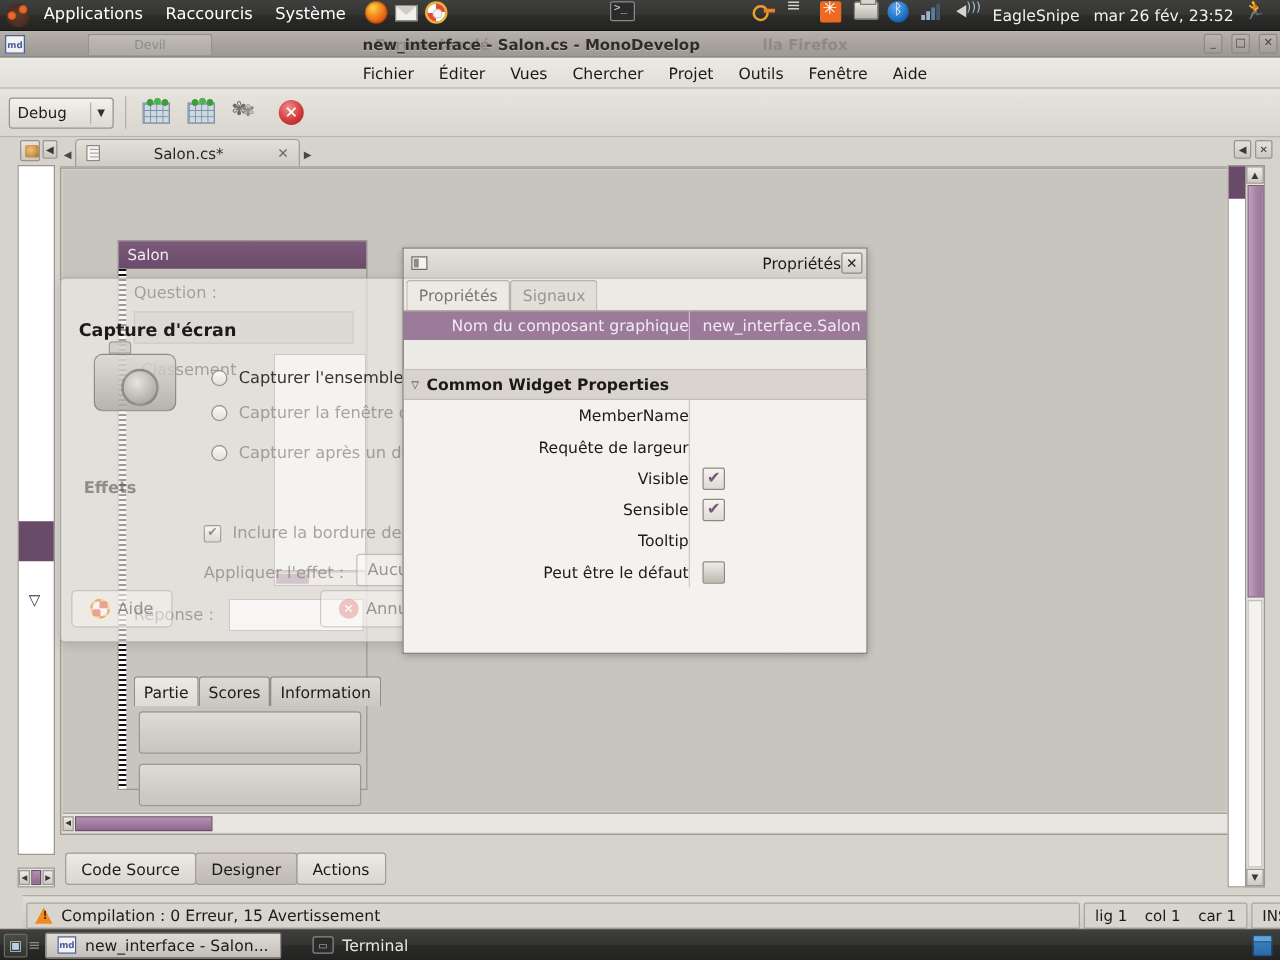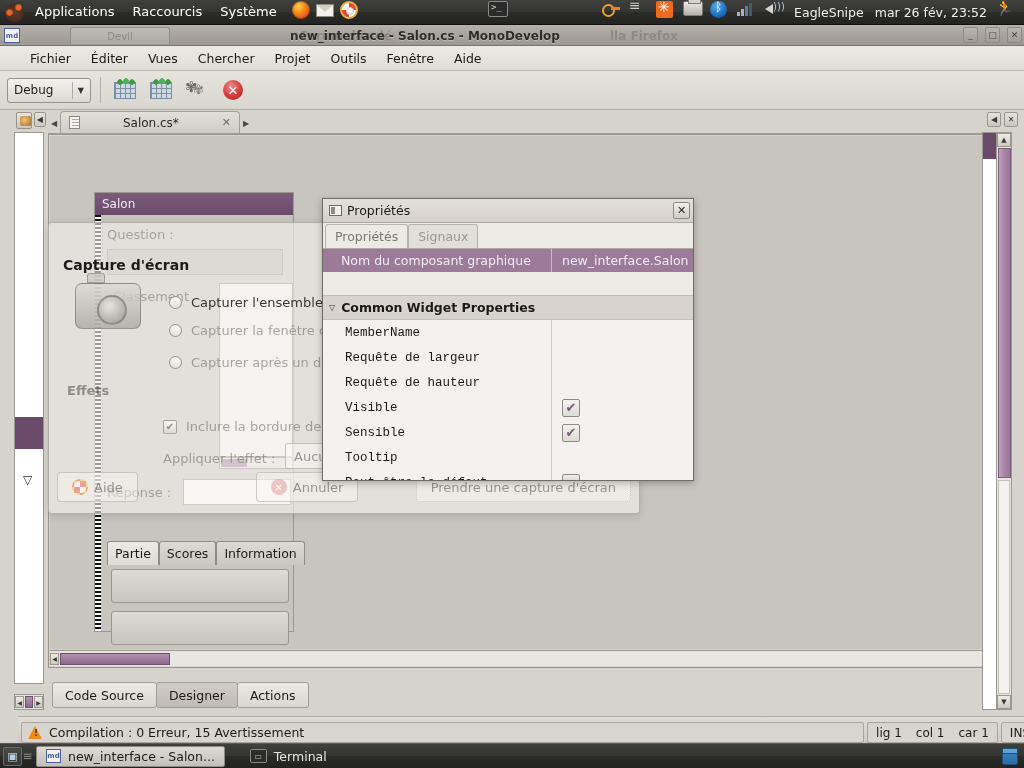--- a/index.html
+++ b/index.html
@@ -141,21 +141,21 @@
     background:linear-gradient(180deg,#b9b5ae,#a29e97);
     border:1px solid #8d8a83; border-radius:2px;
     color:#4a4741; font-size:9px; display:flex;align-items:center;justify-content:center;
   }
   .wc.sep{ background:none;border:none;width:5px; }
 
   
   #md-menubar{
     height:25px; background:linear-gradient(180deg,#eceae5 0%, #e1ded8 100%);
     border-bottom:1px solid #b8b4ad;
-    display:flex; align-items:center; padding-left:20px;
+    display:flex; align-items:center; padding-left:8px;justify-content:center;
   }
   .mi{ padding:3px 10px; font-size:12.5px; color:#1b1a18; white-space:nowrap; }
 
   
   #md-toolbar{
     height:39px; background:linear-gradient(180deg,#e7e4de 0%, #d9d6cf 100%);
     border-bottom:1px solid #b0aca5;
     display:flex; align-items:center; padding-left:7px; gap:6px;
   }
   #combo-debug{
@@ -334,24 +334,25 @@
   #right-sel-band{position:absolute;left:0;top:0;width:100%;height:26px;background:#6a4a69;}
   #right-vsb{
     position:absolute;right:10px;top:22px;width:16px;bottom:6px;
     background:#e9e6e1;border:1px solid #9b978f;display:flex;flex-direction:column;align-items:center;
   }
   #right-vsb .vsb-thumb{flex:none;height:330px;}
   #right-vsb .vsb-rest{flex:1;width:12px;background:#f4f2ef;border:1px solid #c4c0b9;margin:1px 0;}
 
   
   #props-pad{
-    position:absolute;left:322px;top:88px;width:372px;height:283px;
+    position:absolute;left:322px;top:88px;width:372px;height:325px;
     background:#eceae5;border:1px solid #6f6c66;
     box-shadow:0 2px 7px rgba(0,0,0,.28);
     z-index:30;
+    text-align:right;
   }
   #props-head{
     height:24px;background:linear-gradient(180deg,#e4e1db,#d4d0c9);
     display:flex;align-items:center;padding-left:6px;border-bottom:1px solid #b0aca5;
   }
   .props-ico{width:13px;height:11px;border:1px solid #6f6c66;background:#f4f2ee;position:relative;margin-right:5px;}
   .props-ico::after{content:'';position:absolute;left:1px;top:1px;width:4px;height:7px;background:#8e8b84;}
   #props-title{font-size:12.5px;color:#1c1b19;flex:1;}
   #props-close{
     width:17px;height:17px;margin-right:3px;
@@ -371,21 +372,21 @@
   #props-widget-row .pw-name{ width:228px; padding-left:18px; }
   #props-widget-row .pw-div{ width:1px;height:23px;background:#cdb9cc; }
   #props-widget-row .pw-val{ padding-left:10px; }
   #props-body{ position:absolute;left:0;right:0;top:96px;bottom:0;overflow:hidden;background:#f4f2ef;}
   .sec-row{
     height:25px;background:#d8d4cd;border-top:1px solid #c3bfb8;border-bottom:1px solid #c3bfb8;
     display:flex;align-items:center;font-size:12.5px;font-weight:bold;color:#1a1917;padding-left:6px;
   }
   .sec-row .tri{font-size:8px;margin-right:6px;color:#3a3834;}
   .prop-row{ height:25px;display:flex;align-items:center;font-size:12.5px;color:#1c1b19;}
-  .prop-row .pname{ width:228px;padding-left:22px;font-family:Liberation Mono, monospace; }
+  .prop-row .pname{ width:228px;padding-left:22px; }
   .prop-row .pdiv{ width:1px;height:25px;background:#cfcbc4; }
   .prop-row .pval{ padding-left:10px; flex:1;}
   .cbx{
     width:18px;height:18px;border:1px solid #8d8a83;border-radius:2px;
     background:linear-gradient(180deg,#fdfdfc,#e7e4de);
     display:flex;align-items:center;justify-content:center;
   }
   .cbx.checked{ background:linear-gradient(180deg,#f6f4f1,#dedad4); color:#7a5a79;font-size:13px;line-height:1;}
   .cbx.gray{ background:linear-gradient(180deg,#efedea,#bdb9b2); }
 
@@ -804,25 +805,20 @@
             <span class="pname">MemberName</span>
             <span class="pdiv"></span>
             <span class="pval"></span>
           </div>
           <div class="prop-row">
             <span class="pname">Requête de largeur</span>
             <span class="pdiv"></span>
             <span class="pval"></span>
           </div>
           <div class="prop-row">
-            <span class="pname">Requête de hauteur</span>
-            <span class="pdiv"></span>
-            <span class="pval"></span>
-          </div>
-          <div class="prop-row">
             <span class="pname">Visible</span>
             <span class="pdiv"></span>
             <span class="pval">
               <span class="cbx checked">✔</span>
             </span>
           </div>
           <div class="prop-row">
             <span class="pname">Sensible</span>
             <span class="pdiv"></span>
             <span class="pval">

